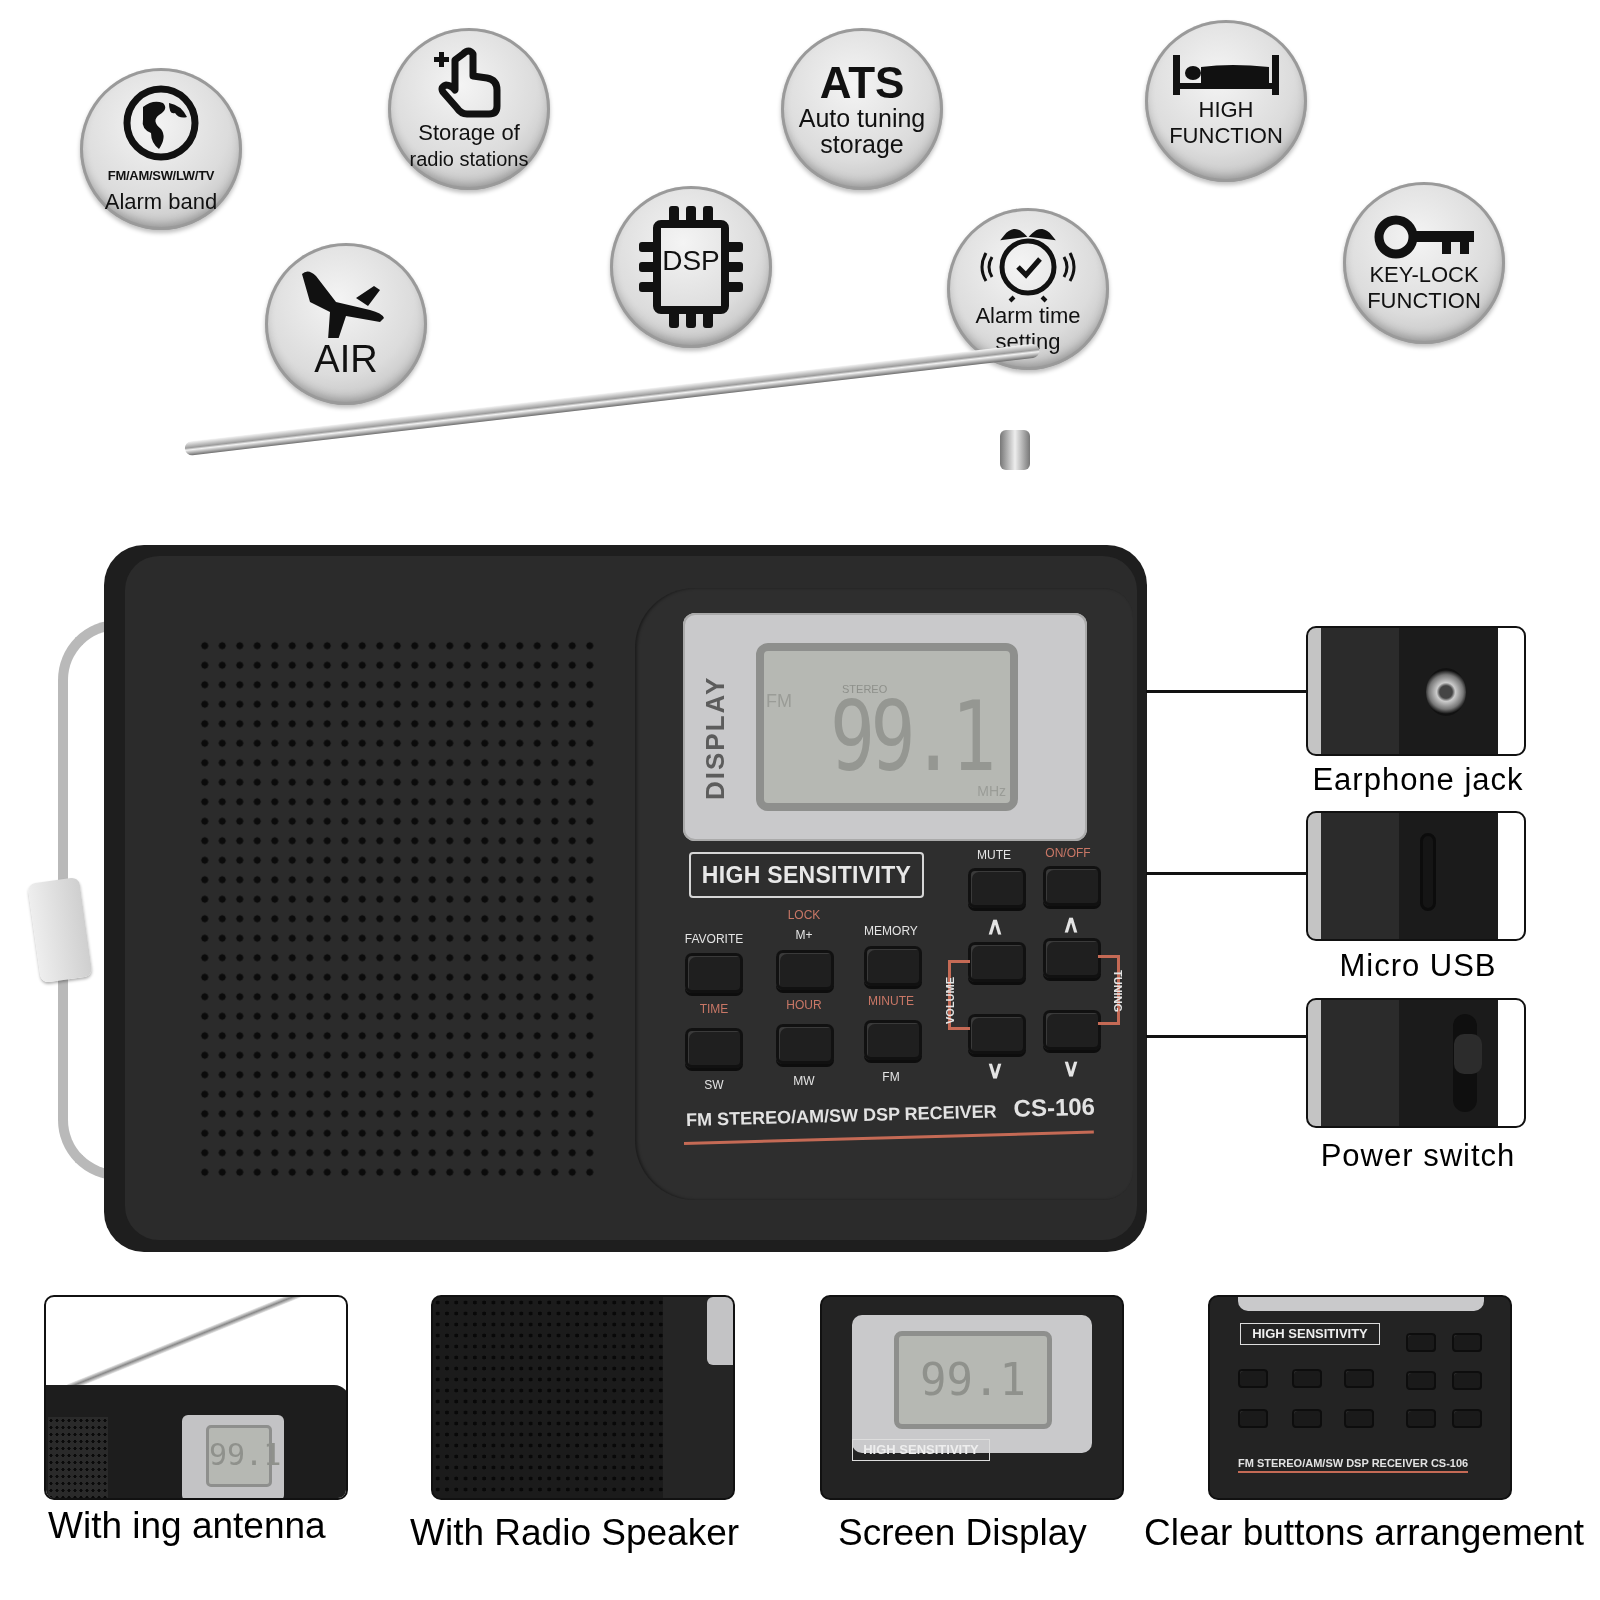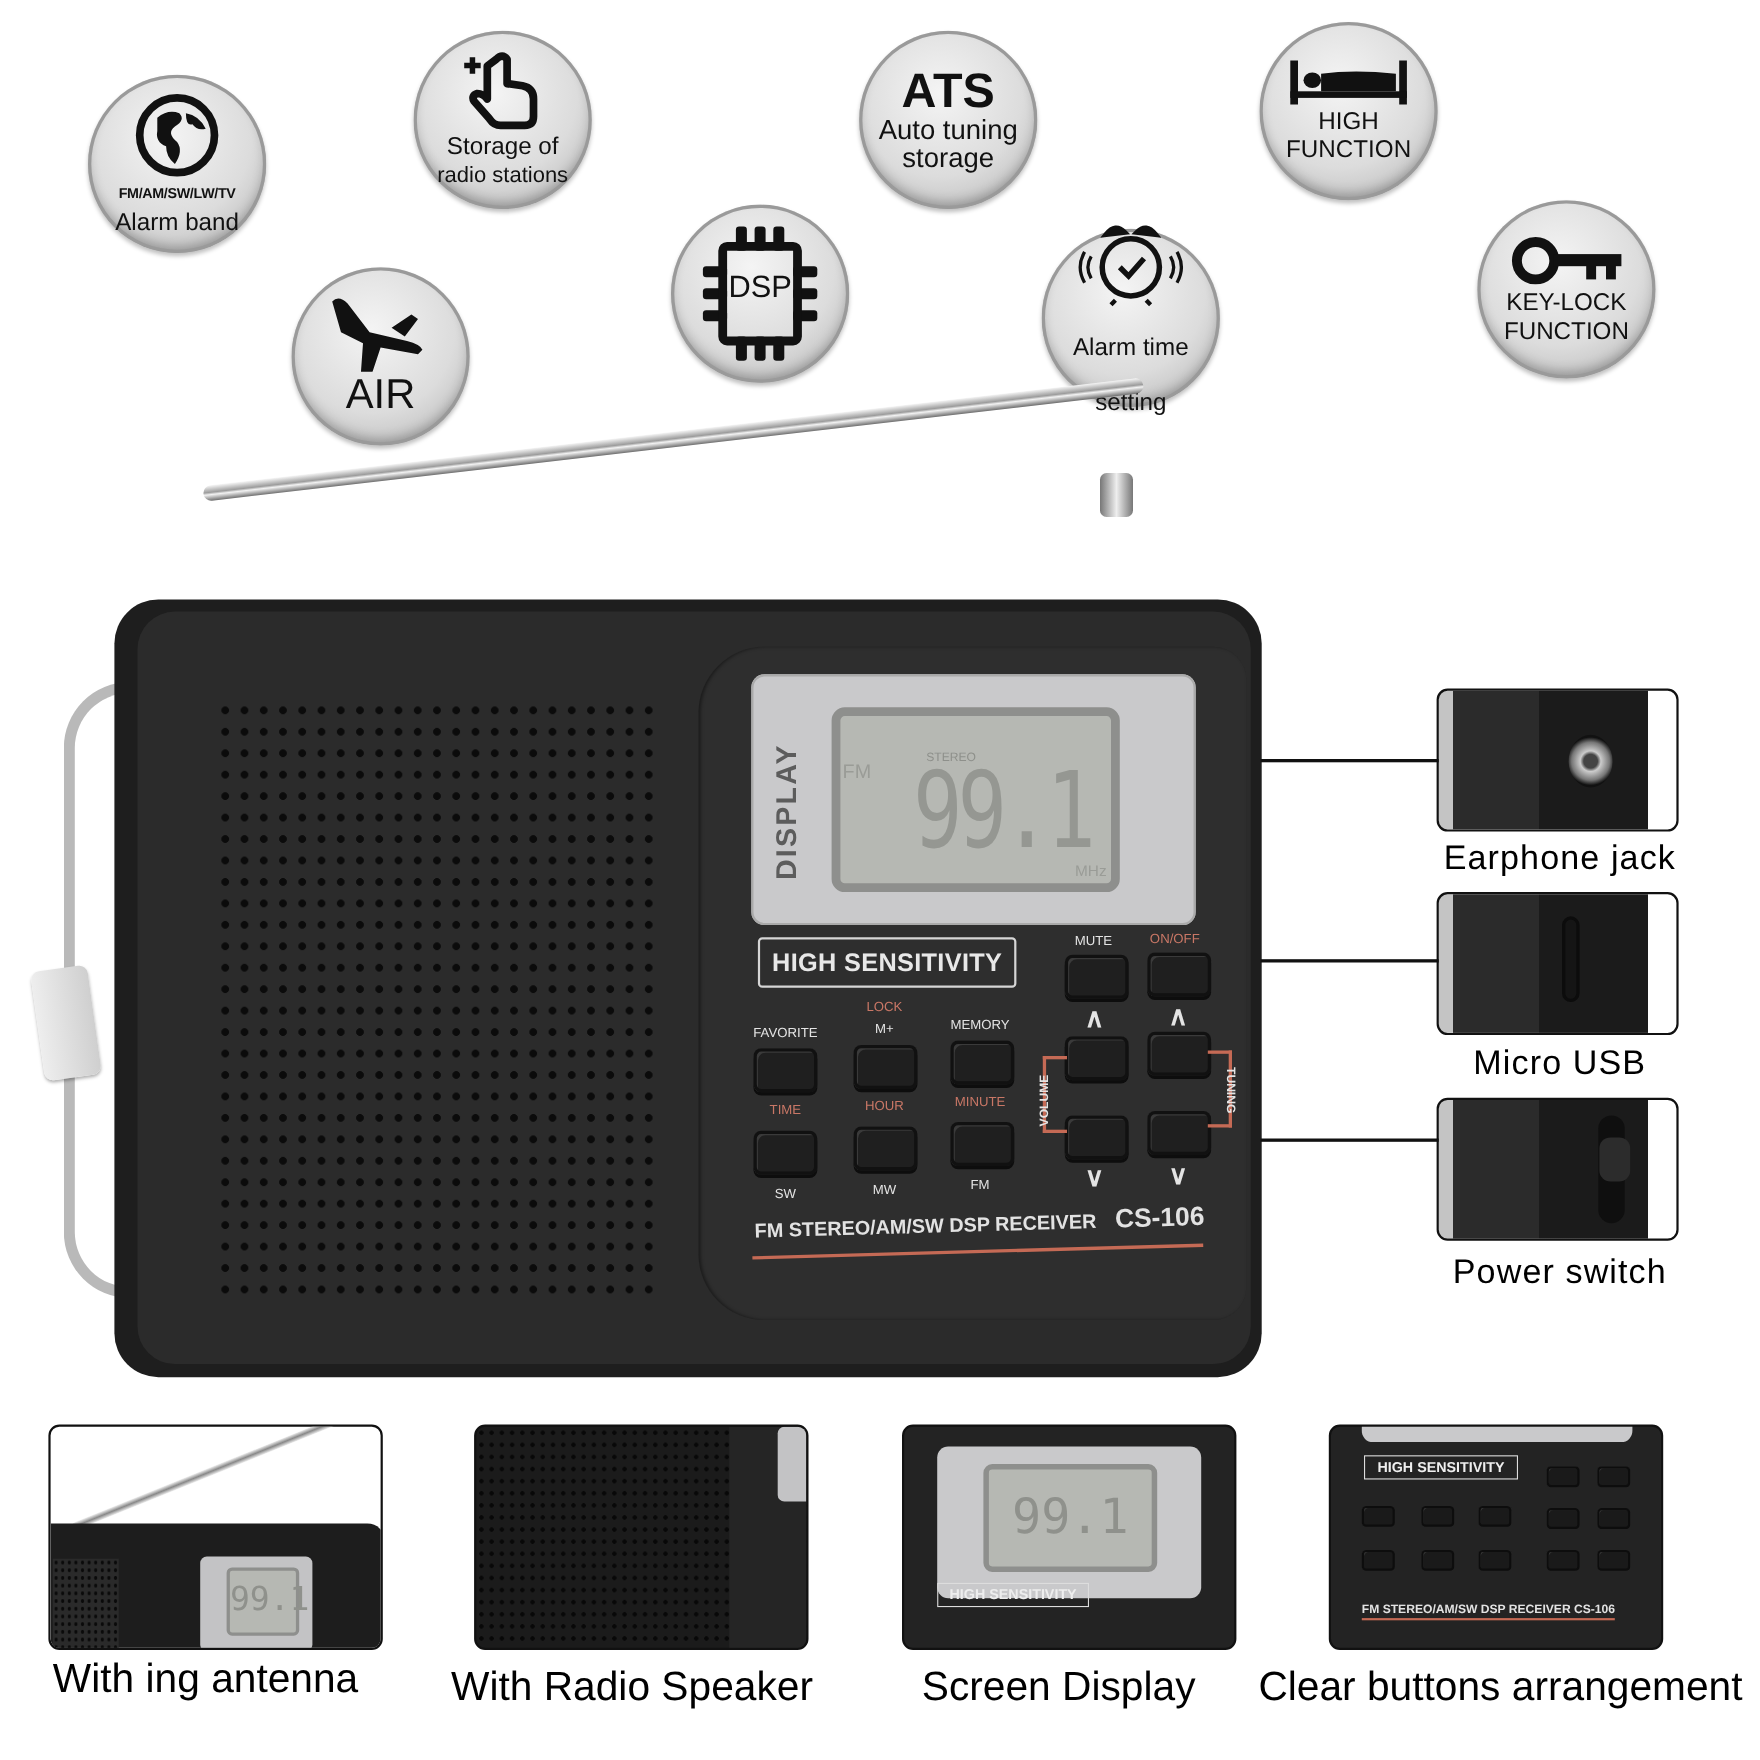--- a/index.html
+++ b/index.html
@@ -147,21 +147,21 @@
     <svg width="80" height="80" viewBox="0 0 80 80">
         <circle cx="40" cy="40" r="34" fill="none" stroke="#111" stroke-width="7"></circle>
         <path d="M22 24 q10-8 20-4 q6 6-4 12 q-8 6 2 14 q6 8-2 20 q-8-6-8-16 q-10-4-8-14z" fill="#111"></path>
         <path d="M48 20 q12 2 18 14 q-8 2-12-4 q-6 2-6-10z" fill="#111"></path>
       </svg>
   </span>
   <span class="l1 l-small">FM/AM/SW/LW/TV</span>
   <span class="l1">Alarm band</span>
 </div>
 
-<div class="badge" style="left:376px;top:28px;align-items:center;">
+<div class="badge" style="left:388px;top:28px;align-items:center;">
   <span class="icon">
     <svg width="80" height="74" viewBox="0 0 80 74">
         <path d="M10 6 l5 0 0 5 5 0 0 5 -5 0 0 5 -5 0 0-5 -5 0 0-5 5 0z" fill="#111"></path>
         <path d="M34 8 q6-6 10 0 l0 22 l14 2 q10 2 10 12 l0 16 q0 8-8 8 l-22 0 q-6 0-10-6 l-14-16 q-3-5 3-7 q5 0 9 5 l0-30z" fill="none" stroke="#111" stroke-width="7" stroke-linejoin="round"></path>
       </svg>
   </span>
   <span class="l1">Storage of</span>
   <span class="l1" style="font-size:20px;">radio stations</span>
 </div>
 
@@ -210,21 +210,21 @@
       <rect x="86" y="40" width="22" height="10" rx="3"></rect>
           <rect x="86" y="60" width="22" height="10" rx="3"></rect>
           <rect x="86" y="80" width="22" height="10" rx="3"></rect>
         </g>
       <rect x="22" y="22" width="68" height="86" fill="none" stroke="#111" stroke-width="8" rx="4"></rect>
     </svg>
   </span>
   <span class="l1" style="position:absolute;top:62px;font-size:28px;">DSP</span>
 </div>
 
-<div class="badge" style="left:947px;top:208px;gap:24px;">
+<div class="badge" style="left:947px;top:208px;">
   <span class="icon">
     <svg width="96" height="80" viewBox="0 0 96 80">
         <circle cx="48" cy="44" r="26" fill="none" stroke="#111" stroke-width="5"></circle>
         <path d="M26 14 q8-10 16-2 z M70 14 q-8-10-16-2z" fill="#111" stroke="#111" stroke-width="5"></path>
         <path d="M38 44 l8 8 l14-16" fill="none" stroke="#111" stroke-width="5"></path>
         <path d="M12 34 q-6 10 0 20 M6 30 q-8 14 0 28 M84 34 q6 10 0 20 M90 30 q8 14 0 28" fill="none" stroke="#111" stroke-width="3"></path>
         <path d="M34 74 l-4 4 M62 74 l4 4" stroke="#111" stroke-width="4"></path>
       </svg>
   </span>
   <span class="l1">Alarm time</span>

